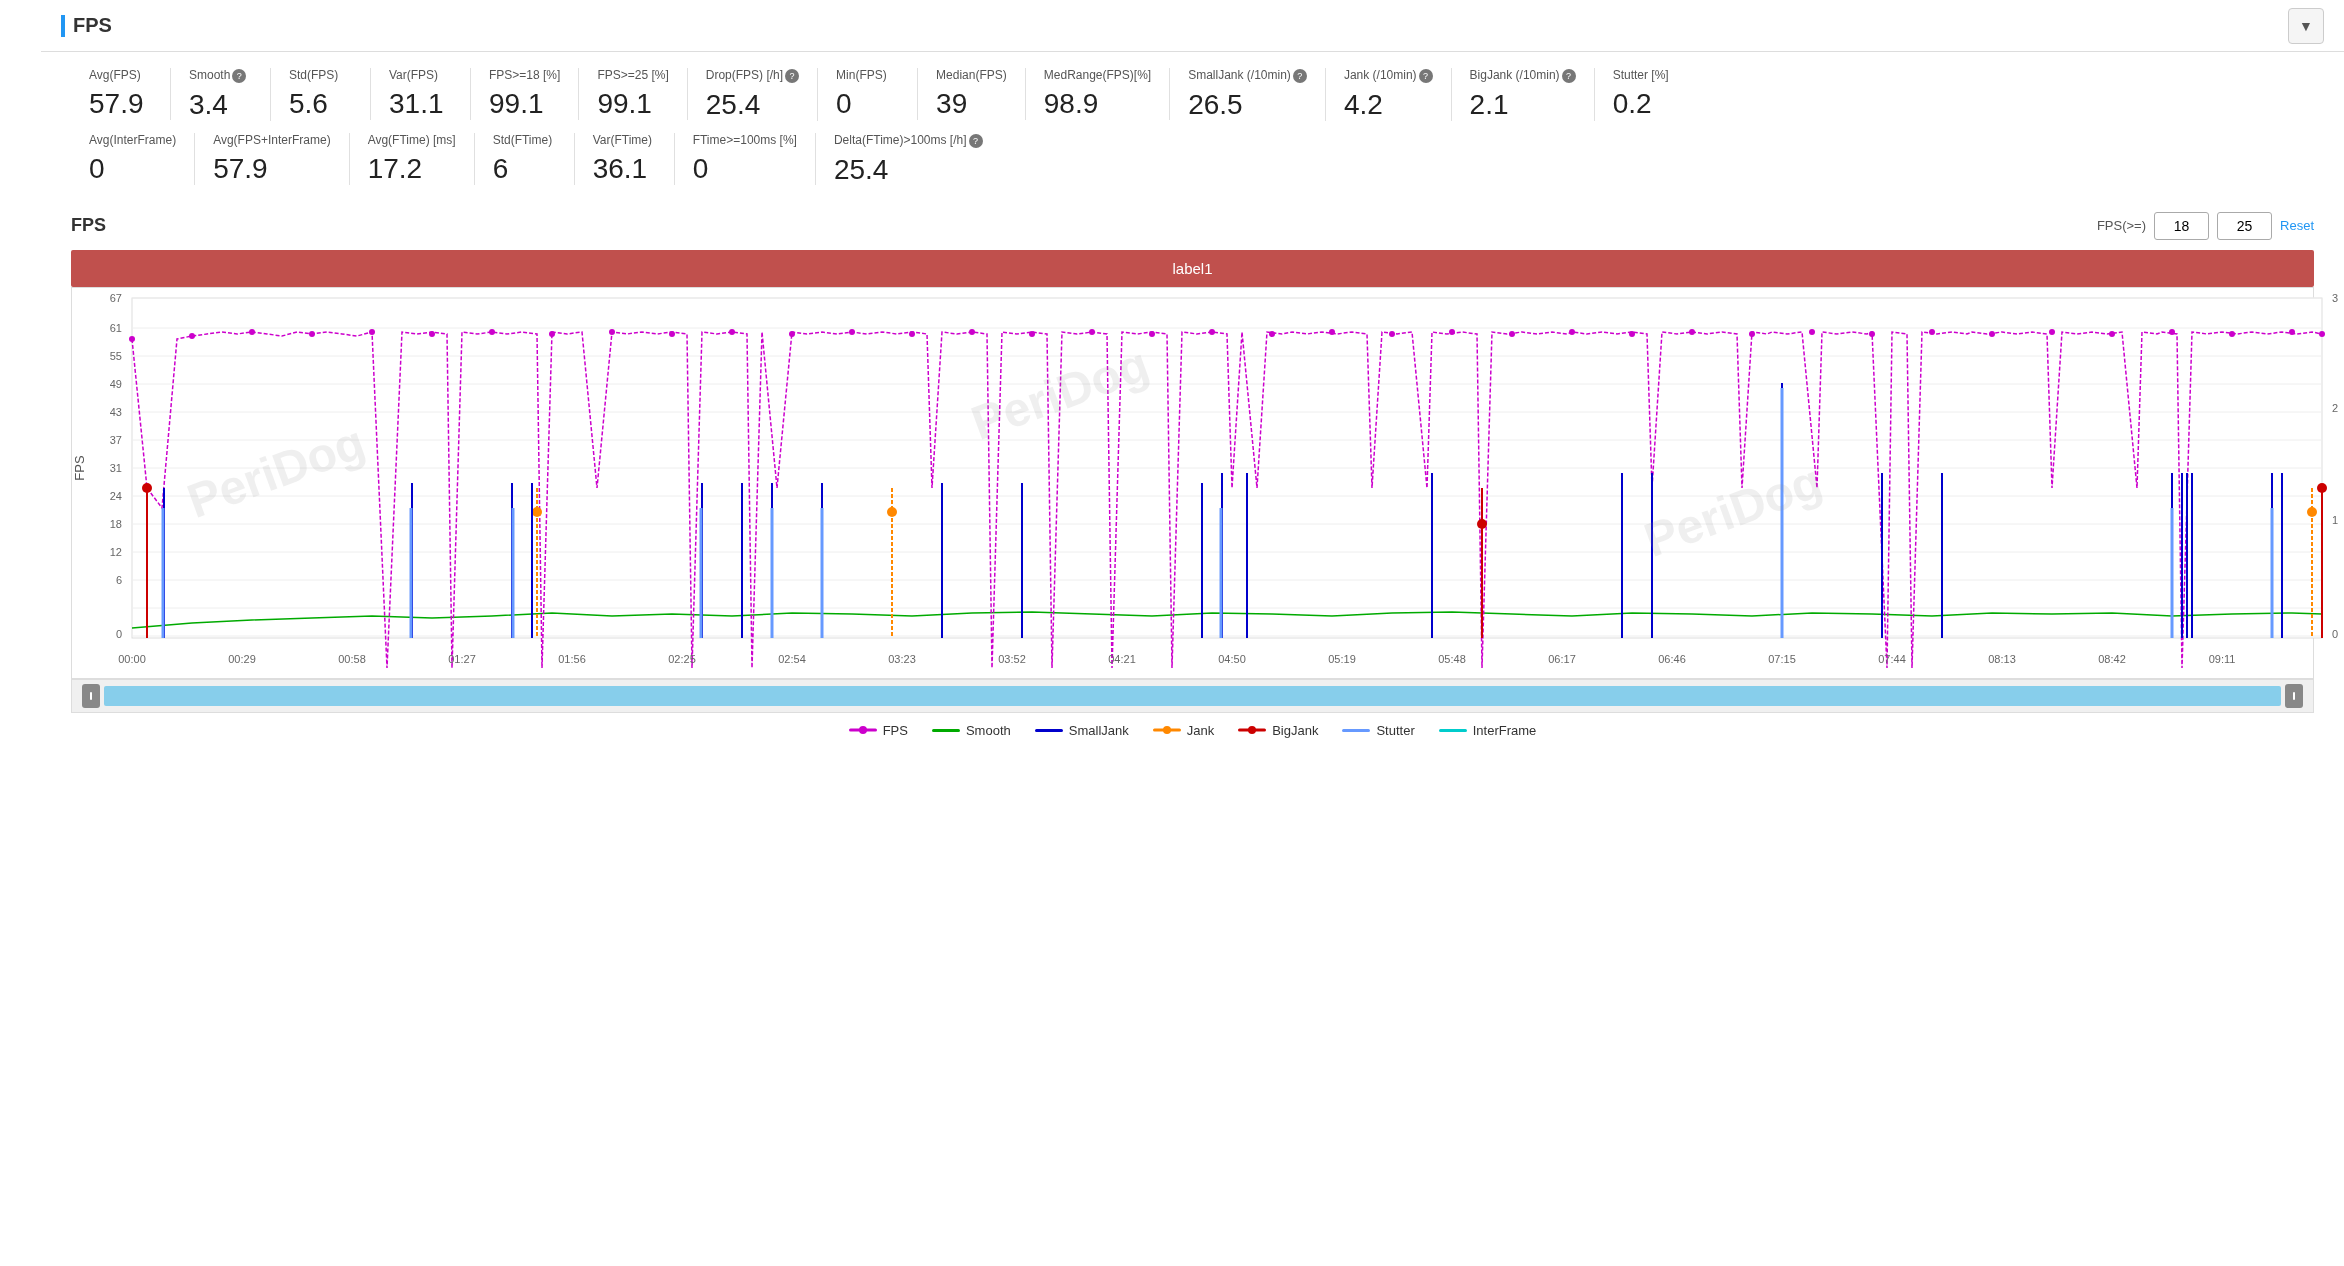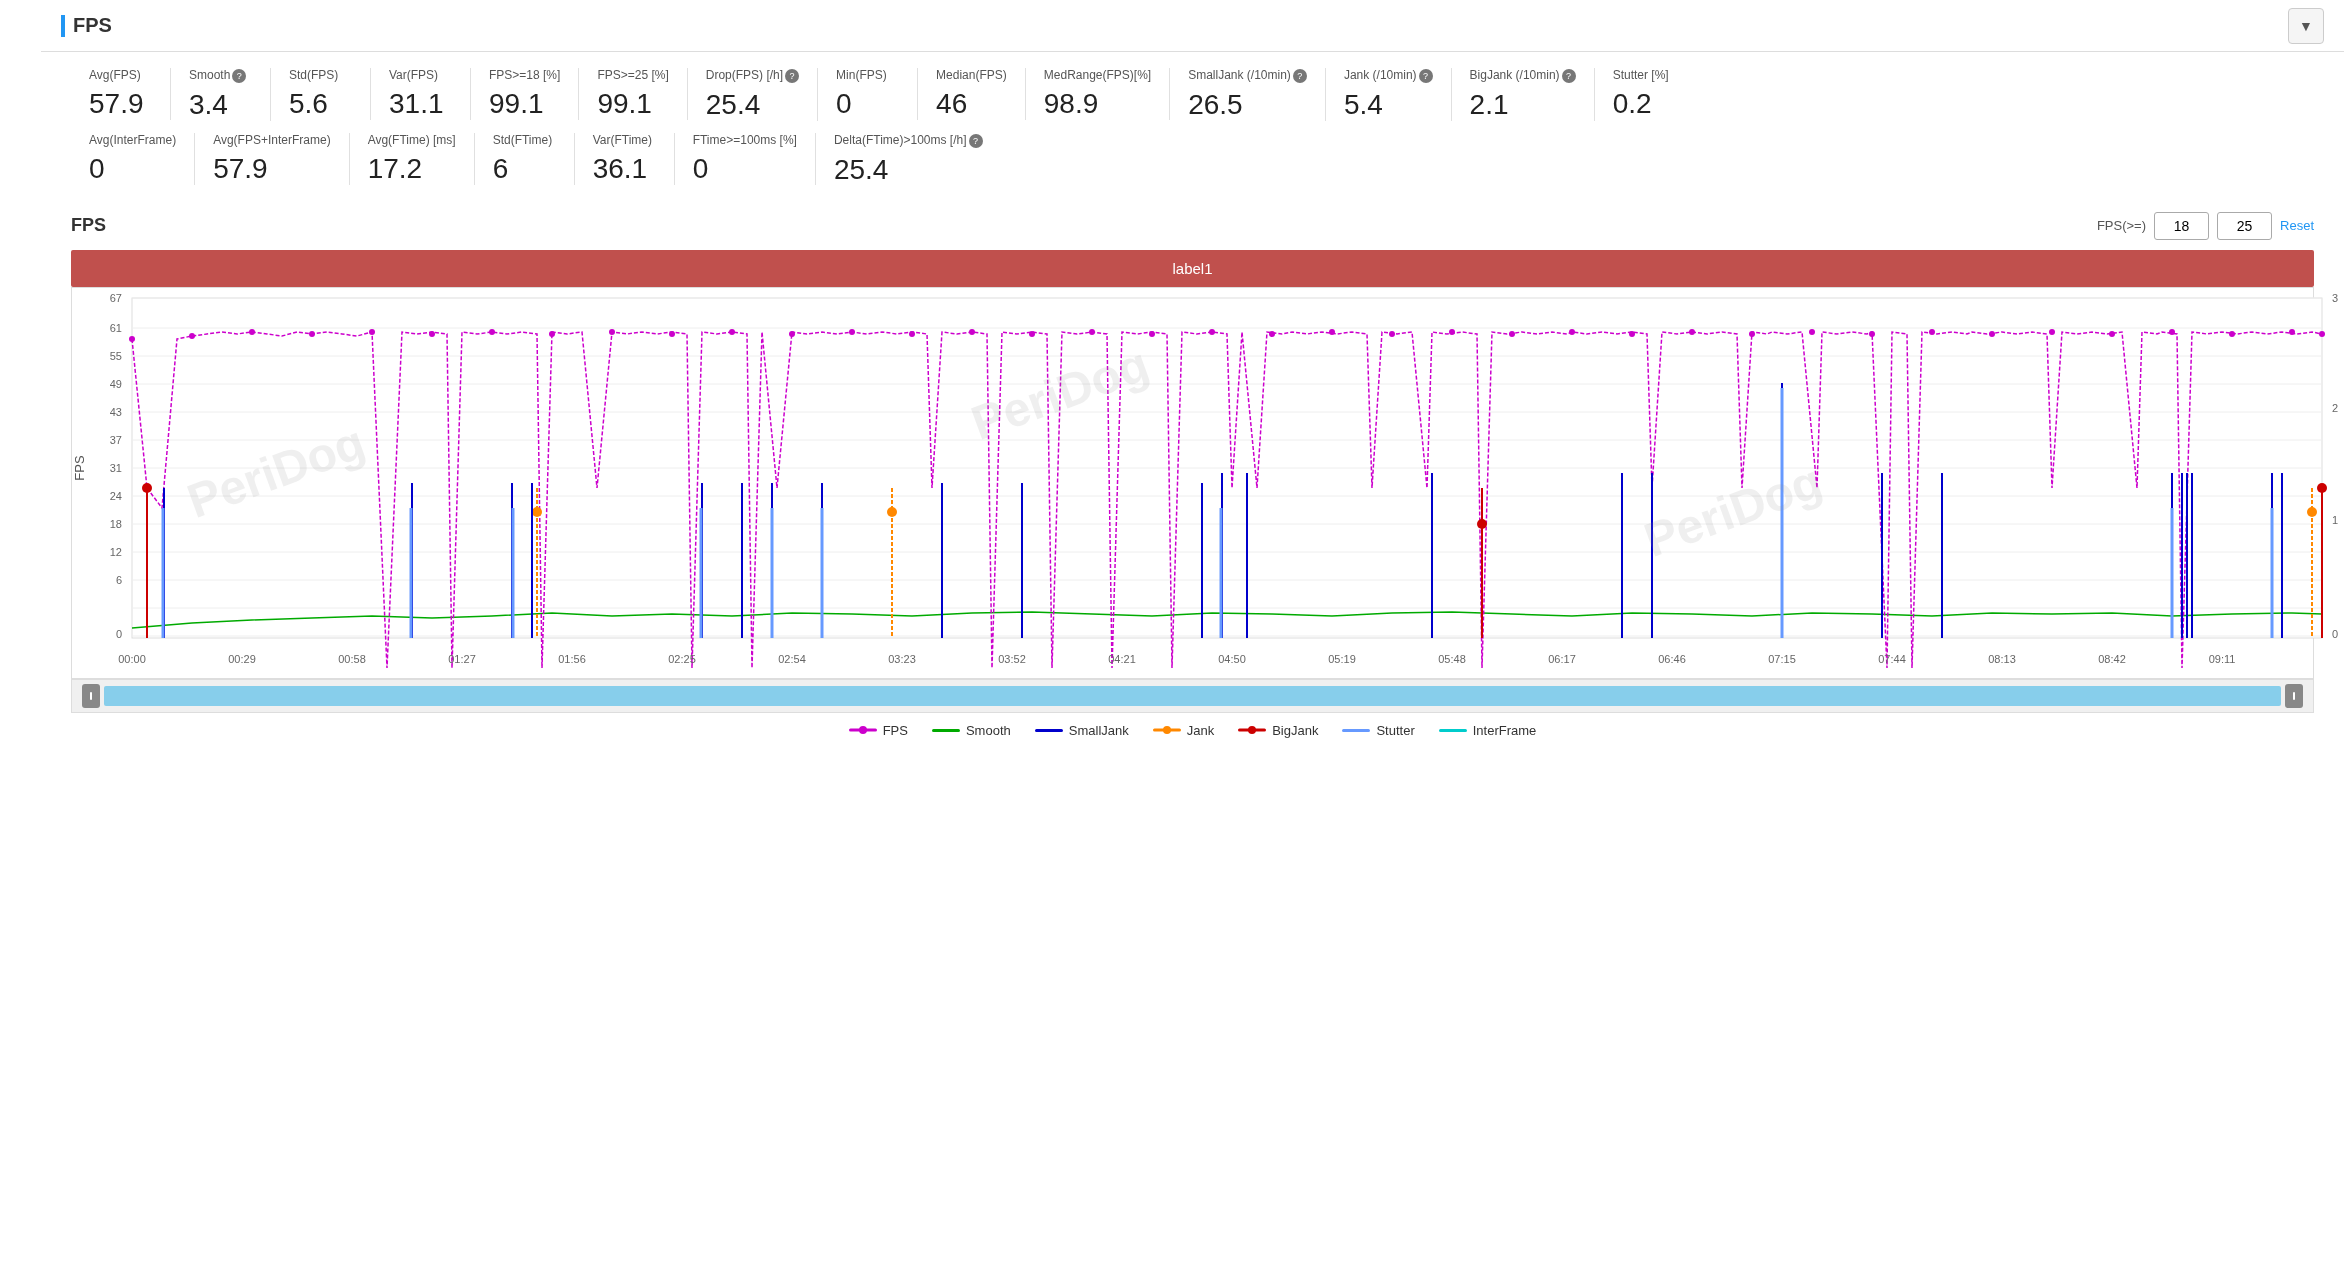--- a/index.html
+++ b/index.html
@@ -160,33 +160,33 @@
         <div class="stat-item">
           <div class="stat-label">Drop(FPS) [/h]<span class="help-icon">?</span></div>
           <div class="stat-value">25.4</div>
         </div>
         <div class="stat-item">
           <div class="stat-label">Min(FPS)</div>
           <div class="stat-value">0</div>
         </div>
         <div class="stat-item">
           <div class="stat-label">Median(FPS)</div>
-          <div class="stat-value">46</div>
+          <div class="stat-value">39</div>
         </div>
         <div class="stat-item">
           <div class="stat-label">MedRange(FPS)[%]</div>
           <div class="stat-value">98.9</div>
         </div>
         <div class="stat-item">
           <div class="stat-label">SmallJank (/10min)<span class="help-icon">?</span></div>
           <div class="stat-value">26.5</div>
         </div>
         <div class="stat-item">
           <div class="stat-label">Jank (/10min)<span class="help-icon">?</span></div>
-          <div class="stat-value">5.4</div>
+          <div class="stat-value">4.2</div>
         </div>
         <div class="stat-item">
           <div class="stat-label">BigJank (/10min)<span class="help-icon">?</span></div>
           <div class="stat-value">2.1</div>
         </div>
         <div class="stat-item">
           <div class="stat-label">Stutter [%]</div>
           <div class="stat-value">0.2</div>
         </div>
       </div>

